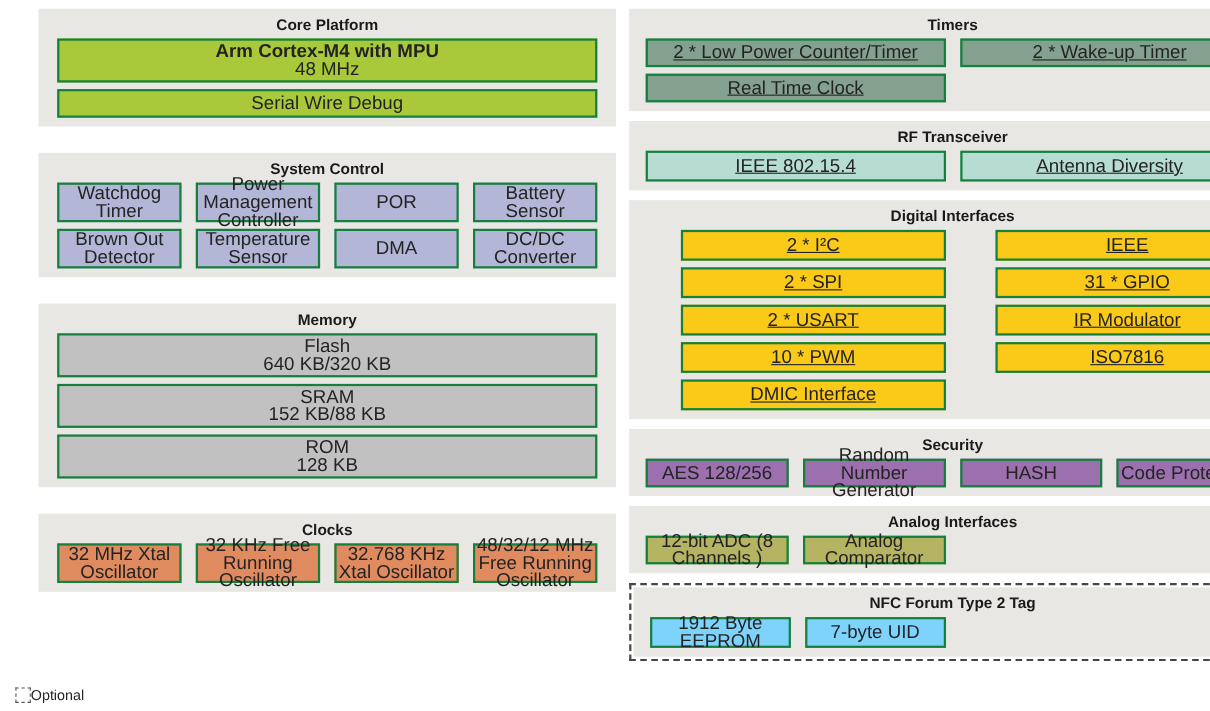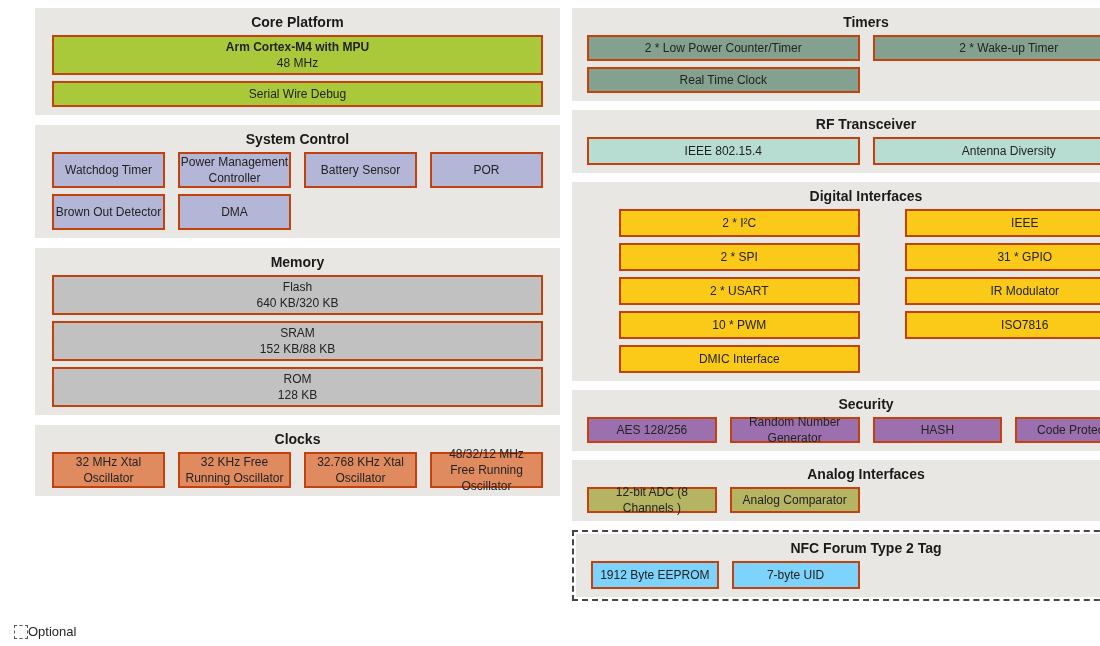--- a/index.html
+++ b/index.html
@@ -1,28 +1,28 @@
 <!DOCTYPE html>
 <html><head>
 <meta charset="utf-8">
 <style>
   html,body{margin:0;padding:0;background:#ffffff;}
   body{width:1100px;height:646px;font-family:"Liberation Sans", sans-serif;color:#232323;overflow:hidden;}
   .canvas{position:relative;width:1100px;height:646px;background:#ffffff;}
   .col{position:absolute;top:8px;display:flex;flex-direction:column;}
-  .col.left{left:35px;width:525px;gap:10px;}
+  .col.left{left:35px;width:525px;gap:24px;}
   .col.right{left:572px;width:588px;gap:9px;}
   .panel{background:#e8e7e4;box-sizing:border-box;padding:3px 17px 8px 17px;}
   .col.right .panel{padding:3px 15px 8px 15px;}
   .panel-title{text-align:center;font-weight:bold;font-size:14px;color:#1a1a1a;padding:2px 0 4px 0;height:18px;line-height:18px;}
   .stack{display:flex;flex-direction:column;gap:6px;}
   .grid2{display:grid;grid-template-columns:1fr 1fr 1fr 1fr;gap:6px 13px;}
   .two-col{display:flex;gap:13px;}
-  .two-col > .stack{flex:1;}
-  .block{box-sizing:border-box;border:2px solid #c2410c;display:flex;flex-direction:column;justify-content:center;text-align:center;font-size:12px;line-height:16px;white-space:pre-line;color:#232323;}
+  .two-col > .stack{flex:1;text-decoration:underline;}
+  .block{box-sizing:border-box;border:2px solid #15803d;display:flex;flex-direction:column;justify-content:center;text-align:center;font-size:17px;line-height:16px;white-space:pre-line;color:#232323;}
   .b26{height:26px}.b28{height:28px}.b36{height:36px}.b40{height:40px}
   .bold{font-weight:bold;}
   .green{background:#a9c93a;}
   .lavender{background:#b3b6d6;}
   .gray{background:#c1c1c1;}
   .orange{background:#e08a5f;}
   .sage{background:#84a18f;}
   .mint{background:#b7dcd1;}
   .yellow{background:#fbc917;margin-left:32px;}
   .purple{background:#9c6fae;}
@@ -51,24 +51,26 @@
         </div>
       </div>
     </section>
 
     <section class="panel">
       <div class="panel-title">System Control</div>
       <div class="grid2">
         <div class="block lavender b36">Watchdog Timer</div>
         <div class="block lavender b36">Power Management
 Controller</div>
+        <div class="block lavender b36">POR</div>
         <div class="block lavender b36">Battery Sensor</div>
-        <div class="block lavender b36">POR</div>
         <div class="block lavender b36">Brown Out Detector</div>
+        <div class="block lavender b36">Temperature Sensor</div>
         <div class="block lavender b36">DMA</div>
+        <div class="block lavender b36">DC/DC Converter</div>
       </div>
     </section>
 
     <section class="panel">
       <div class="panel-title">Memory</div>
       <div class="stack">
         <div class="block gray b40">
           <span>Flash</span>
           <span>640 KB/320 KB</span>
         </div>

